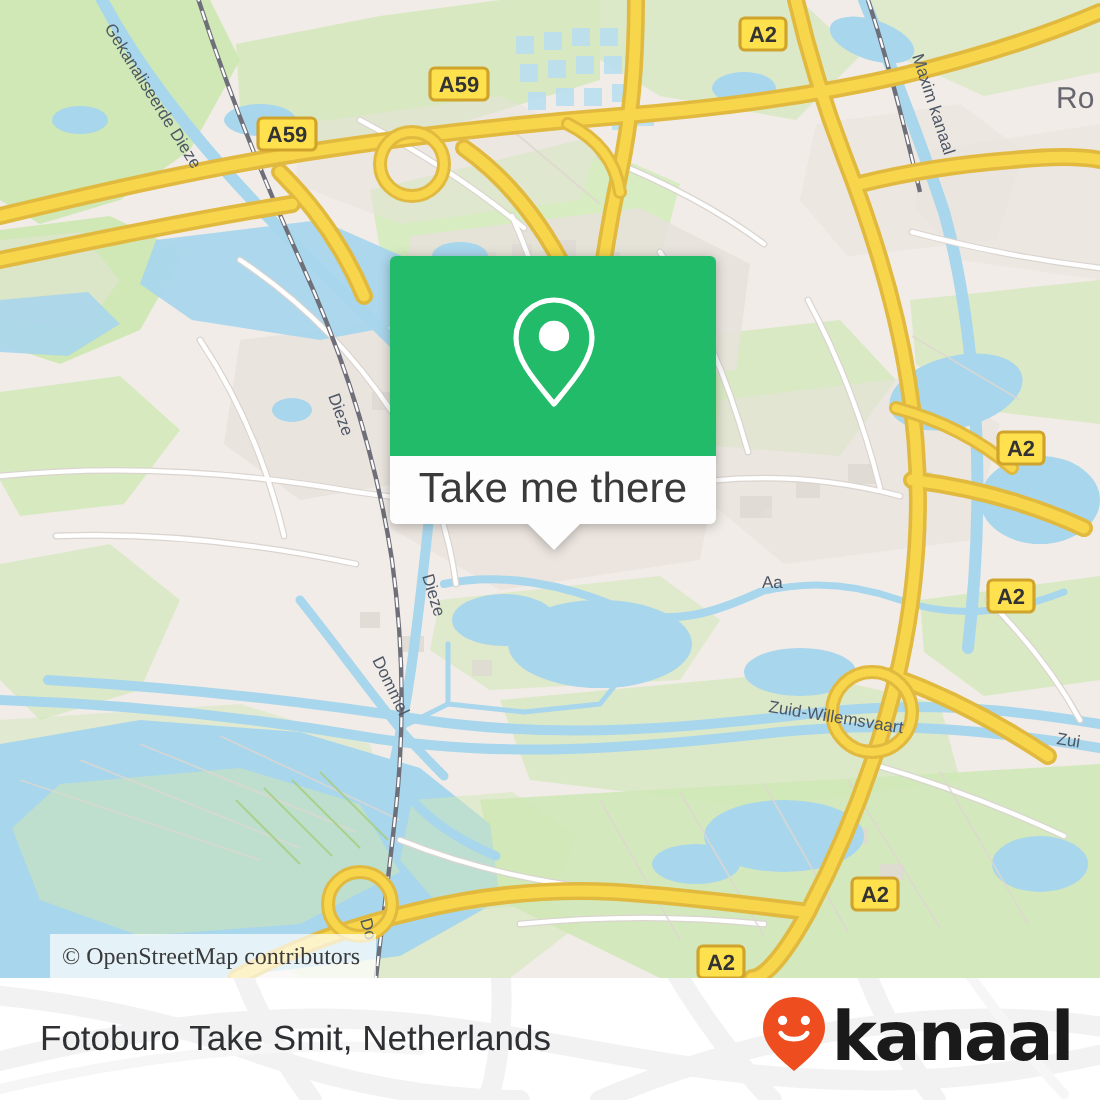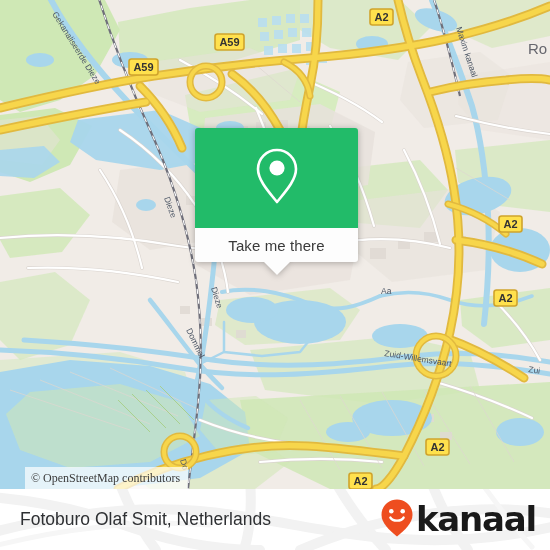--- a/index.html
+++ b/index.html
@@ -71,21 +71,21 @@
     position: relative;
     height: 34px;
     background: #fdfdfd;
     border-radius: 0 0 3px 3px;
     display: flex;
     align-items: center;
     justify-content: center;
   }
   #callout-label {
     color: #3a3a3a;
-    font-size: 15px;
+    font-size: 21px;
     font-family: "Liberation Sans", sans-serif;
     letter-spacing: 0.1px;
     white-space: nowrap;
   }
   #callout-tail {
     position: absolute;
     left: 50%;
     transform: translateX(-50%);
     bottom: -13px;
     width: 0; height: 0;
@@ -469,21 +469,21 @@
         <path d="M430,-10 C440,16 452,40 468,61"></path>
         <path d="M-10,8 C40,12 86,22 130,38 C176,54 220,61 260,61"></path>
         <path d="M300,61 C340,44 386,30 436,24 C486,18 528,20 560,26"></path>
       </g>
       <g stroke="#f6f6f6" fill="none" stroke-width="5" stroke-linecap="round">
         <path d="M-10,58 C60,40 140,30 210,36"></path>
         <path d="M480,-8 C496,14 512,36 532,58"></path>
       </g>
     </svg>
     <div id="footer-inner">
-      <div id="place-name">Fotoburo Olaf Smit, Netherlands</div>
+      <div id="place-name">Fotoburo Take Smit, Netherlands</div>
       <div id="brand">
         <span>
           <svg width="34" height="40" viewBox="0 0 34 40" xmlns="http://www.w3.org/2000/svg">
             <path d="M17 1.5 C8.2 1.5 1.5 8.2 1.5 17 C1.5 25 9 32 17 38.5 C25 32 32.5 25 32.5 17 C32.5 8.2 25.8 1.5 17 1.5 Z" fill="#ee4d1f"></path>
             <circle cx="11.3" cy="13.2" r="2.3" fill="#ffffff"></circle>
             <circle cx="22.7" cy="13.2" r="2.3" fill="#ffffff"></circle>
             <path d="M10.4 19.6 C12.6 23.6 21.4 23.6 23.6 19.6" fill="none" stroke="#ffffff" stroke-width="2.4" stroke-linecap="round"></path>
           </svg>
         </span>
         <span id="brand-wordmark">kanaal</span>

